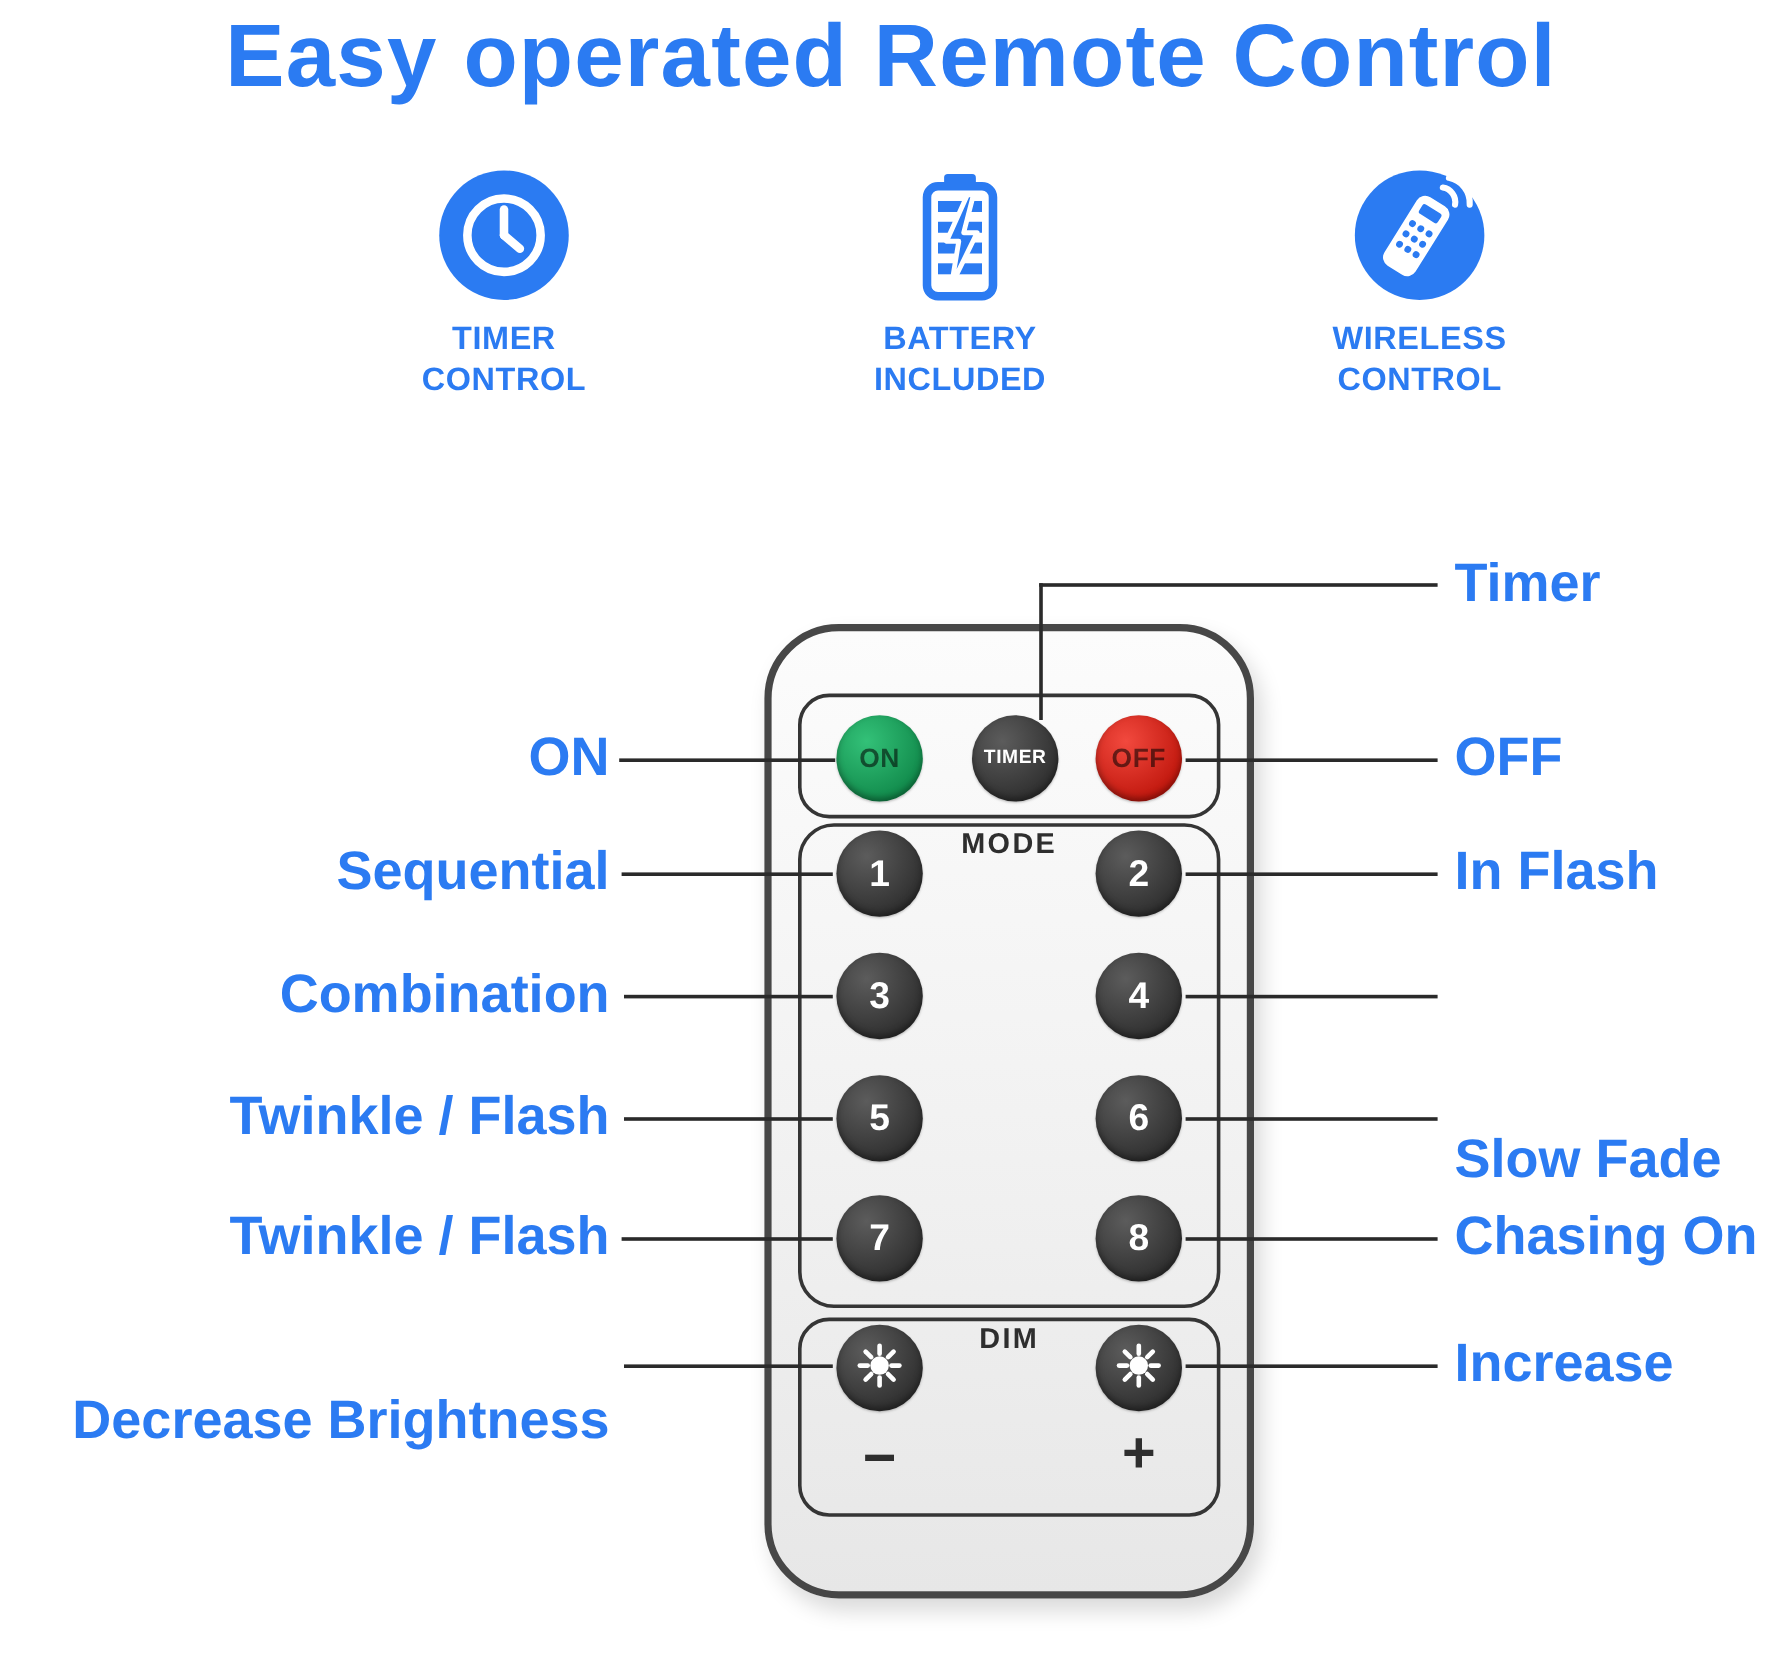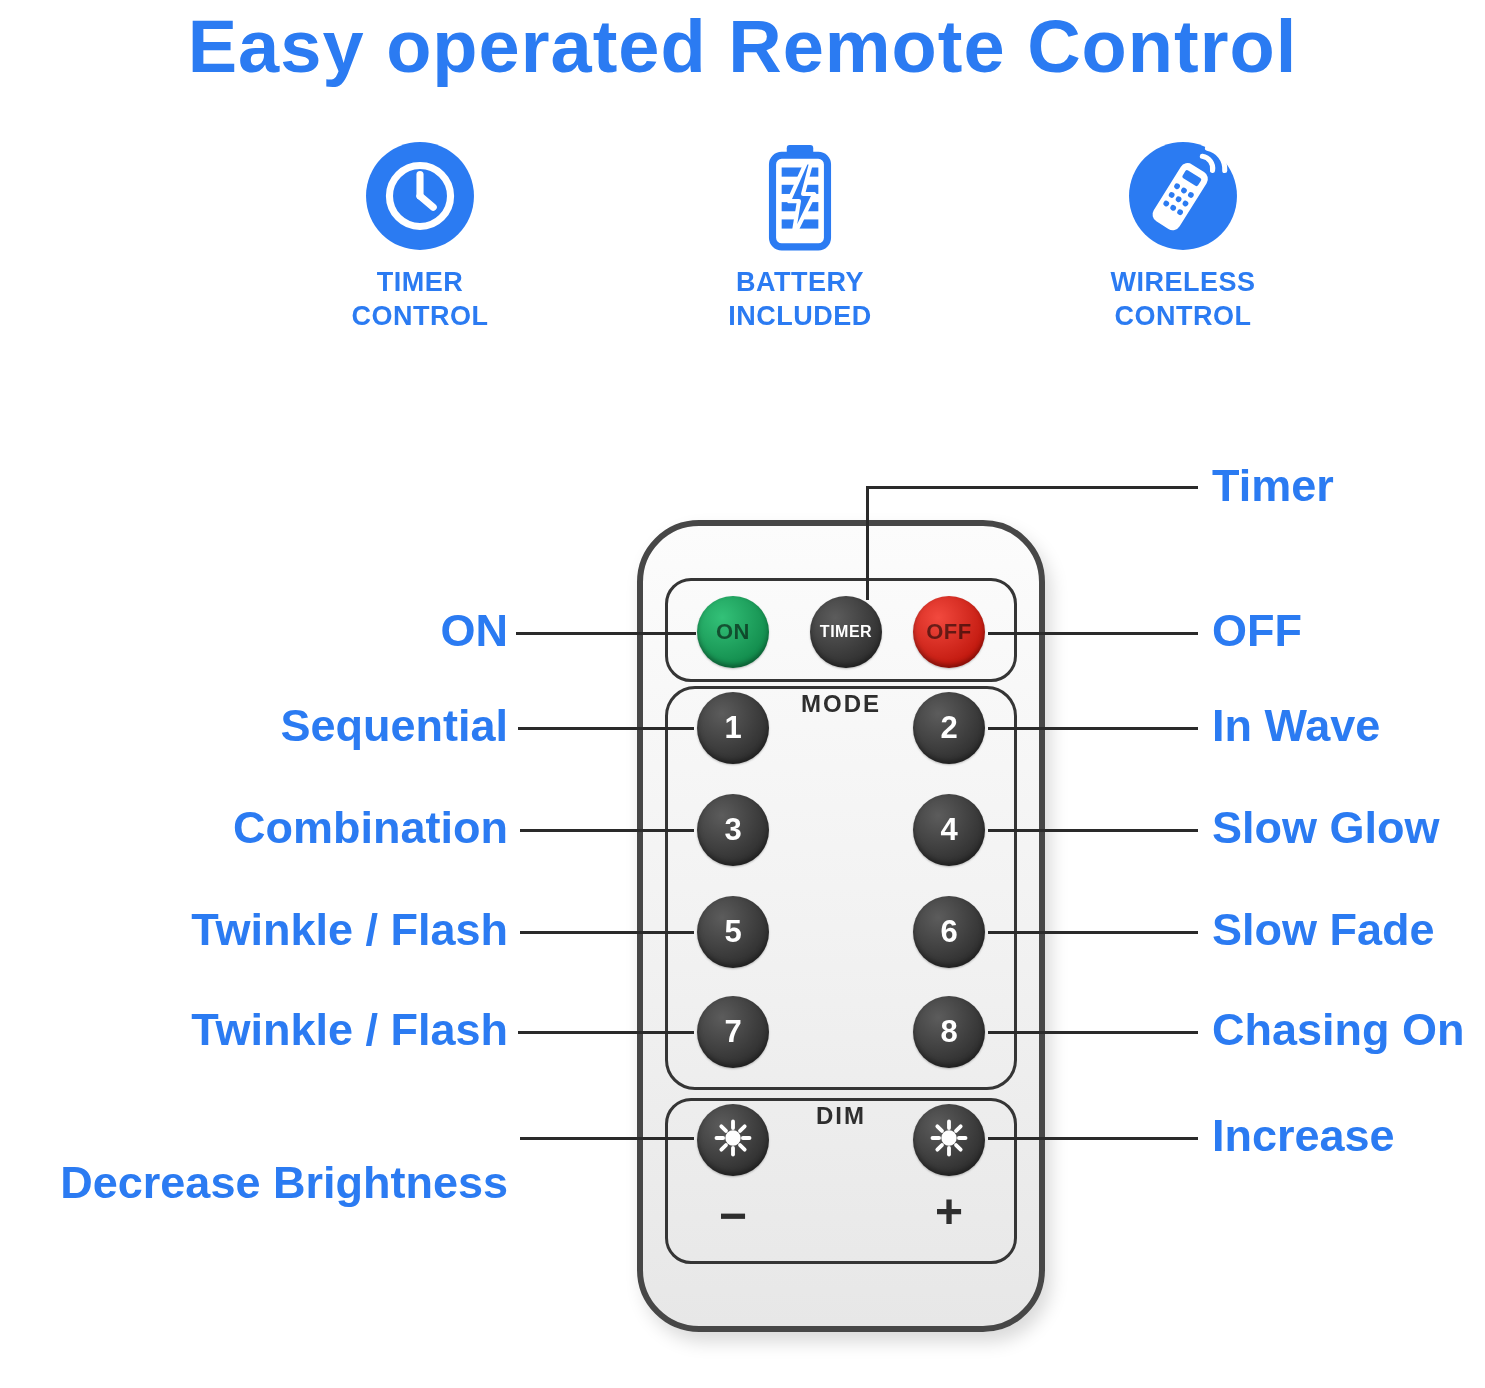--- a/index.html
+++ b/index.html
@@ -210,19 +210,18 @@
 
   <div class="callout left" style="top:605px">ON</div>
   <div class="callout left" style="top:700px">Sequential</div>
   <div class="callout left" style="top:802px">Combination</div>
   <div class="callout left" style="top:904px">Twinkle / Flash</div>
   <div class="callout left" style="top:1004px">Twinkle / Flash</div>
   <div class="callout left" style="top:1157px">Decrease Brightness</div>
 
   <div class="callout rightside" style="top:460px">Timer</div>
   <div class="callout rightside" style="top:605px">OFF</div>
-  <div class="callout rightside" style="top:700px">In Wave</div>
-  <div class="callout rightside" style="top:802px">Slow Glow</div>
-  <div class="callout rightside" style="top:904px">Slow Fade</div>
+  <div class="callout rightside" style="top:700px">In Flash</div>
+  <div class="callout rightside" style="top:940px">Slow Fade</div>
   <div class="callout rightside" style="top:1004px">Chasing On</div>
   <div class="callout rightside" style="top:1110px">Increase</div>
 
 </div>
 
 </body></html>

